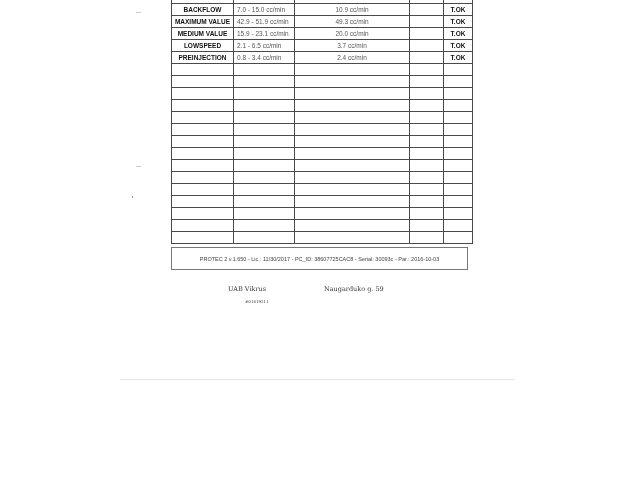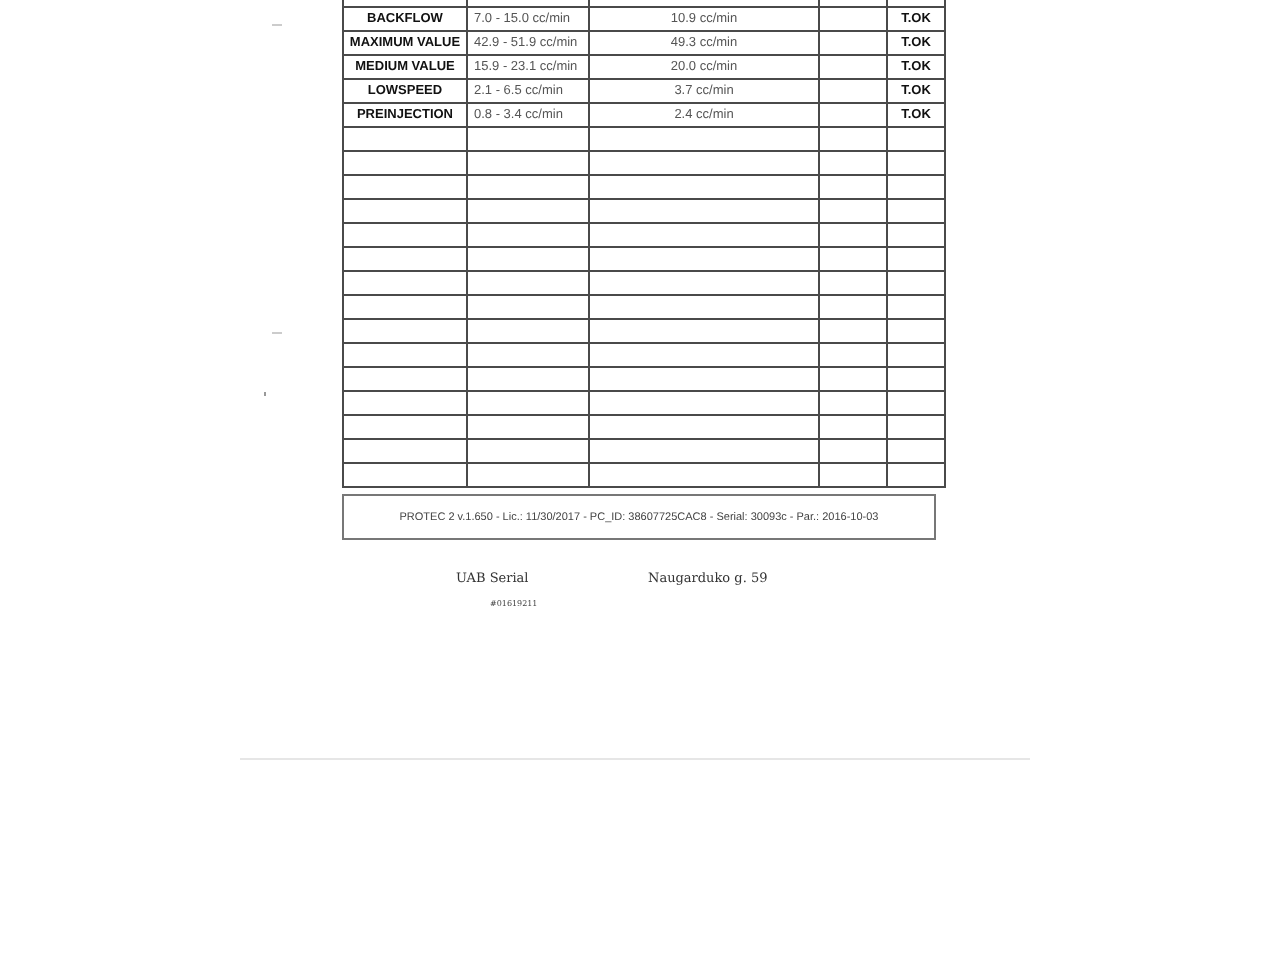--- a/index.html
+++ b/index.html
@@ -174,20 +174,20 @@
         <td class="c4"></td>
         <td class="c5"></td>
       </tr>
     </tbody>
 </table>
 
 <div class="footer-box">
   <span>PROTEC 2 v.1.650  -  Lic.: 11/30/2017  - PC_ID: 38607725CAC8 - Serial: 30093c - Par.: 2016-10-03</span>
 </div>
 
-<div class="company">UAB Serial</div>
+<div class="company">UAB Vikrus</div>
 <div class="address">Naugarduko g. 59</div>
 <div class="code">#01619211</div>
 
 <div class="hline"></div>
 <div class="mark" style="left:136px;top:12px;"></div>
 <div class="mark" style="left:136px;top:166px;"></div>
 <div class="dot"></div>
 
 </body></html>

